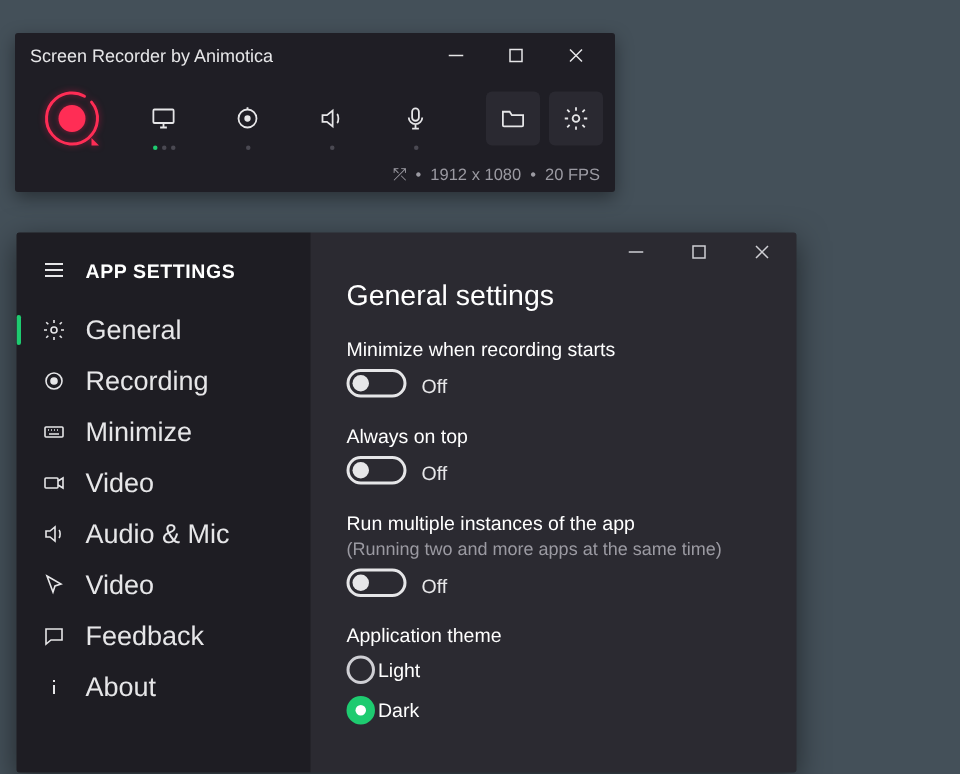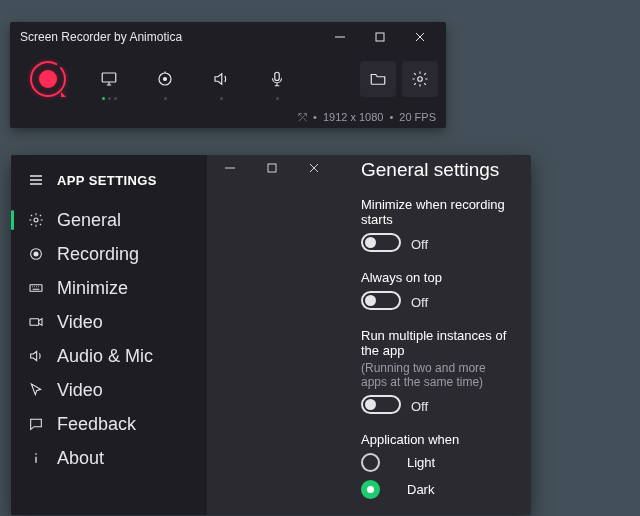--- a/index.html
+++ b/index.html
@@ -13,21 +13,21 @@
     font-size: 13px;
     color: #ffffff;
   }
   svg { display: block; }
 
   
   .recorder {
     position: absolute;
     left: 10px;
     top: 22px;
-    width: 436px;
+    width: 400px;
     background: #1f1e25;
     border-radius: 2px;
     box-shadow: 0 4px 12px rgba(0,0,0,.4);
   }
   .recorder-titlebar {
     display: flex;
     align-items: center;
     height: 30px;
     padding: 0 6px 0 10px;
   }
@@ -157,21 +157,21 @@
     align-items: center;
     justify-content: center;
     color: #e6e6e8;
     flex-shrink: 0;
   }
 
   .main {
     flex: 1;
     position: relative;
     display: flex;
-    flex-direction: row;
+    flex-direction: column;
   }
   .main-titlebar {
     display: flex;
     justify-content: flex-end;
     height: 28px;
     padding: 0 2px;
   }
   .main-titlebar .winctl { width: 42px; height: 26px; color: #cfcfd4; }
   .main-body {
     padding: 4px 24px 10px 24px;
@@ -213,21 +213,21 @@
     top: 2px;
     width: 11px;
     height: 11px;
     border-radius: 50%;
     background: #e6e6e8;
   }
   .toggle-state { font-size: 13px; color: #e6e6e8; }
   .radio-row {
     display: flex;
     align-items: center;
-    gap: 27px;
+    gap: 2px;
     margin-bottom: 8px;
     cursor: pointer;
   }
   .radio {
     width: 19px;
     height: 19px;
     border: 2px solid #cfcfd4;
     border-radius: 50%;
     position: relative;
   }
@@ -484,21 +484,21 @@
         <div class="setting-sub">(Running two and more apps at the same time)</div>
         <div class="toggle-row">
           <div class="toggle">
               <div class="knob"></div>
             </div>
           <span class="toggle-state">Off</span>
         </div>
       </div>
 
       <div class="setting-group">
-        <div class="setting-label">Application when</div>
+        <div class="setting-label">Application theme</div>
         <div class="radio-row">
           <div class="radio"></div>
           <span>Light</span>
         </div>
         <div class="radio-row">
           <div class="radio checked"></div>
           <span>Dark</span>
         </div>
       </div>
     </div>

